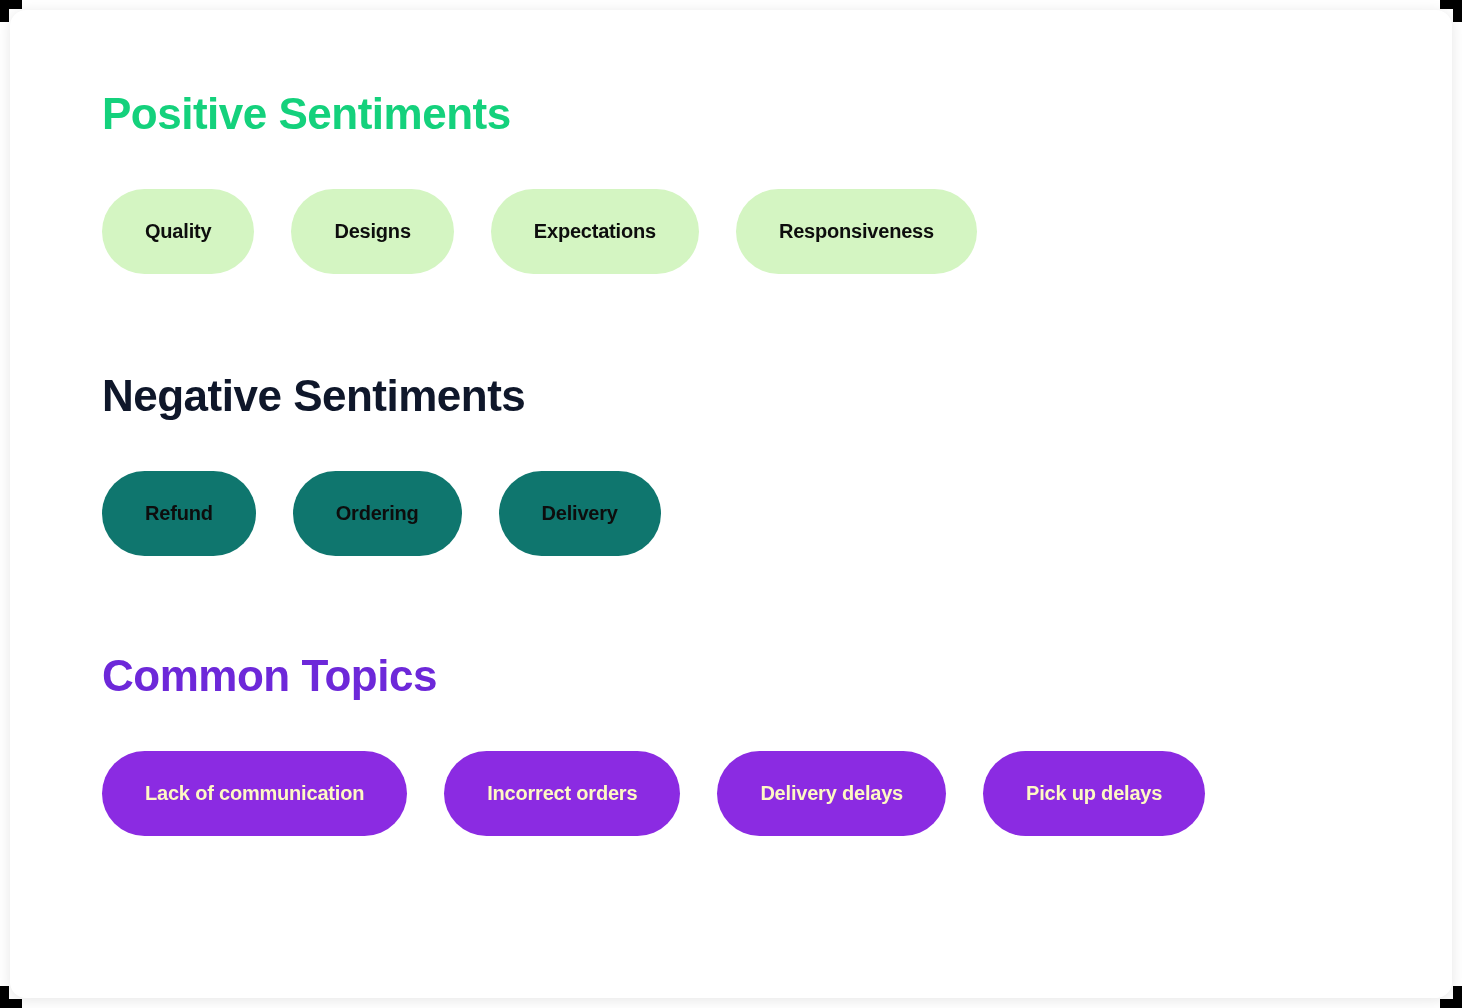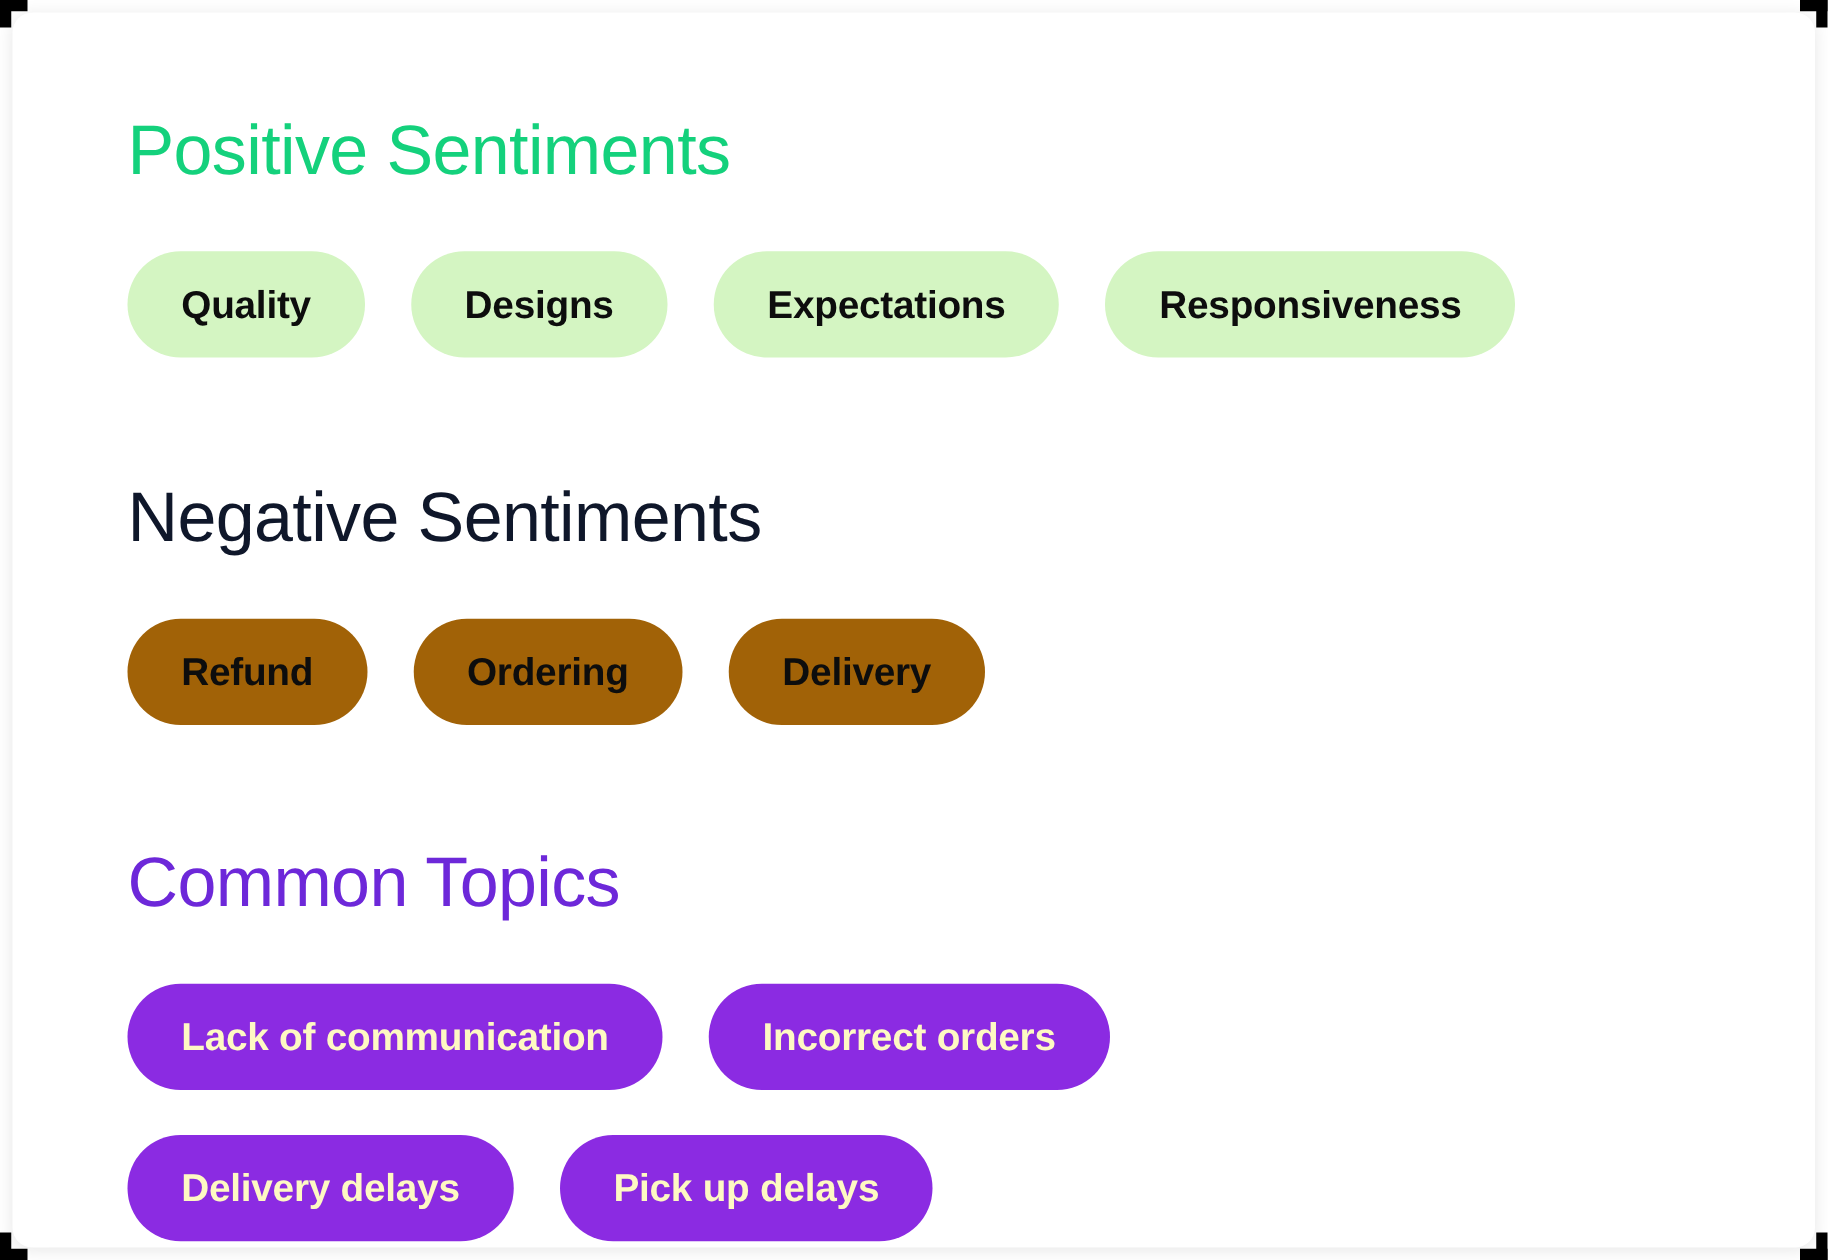--- a/index.html
+++ b/index.html
@@ -64,22 +64,22 @@
   }
 
   .card-inner {
     padding: 82px 0 0 92px;
   }
 
   
   .section { margin-bottom: 0; }
 
   .section-title {
-    font-size: 56px;
-    font-weight: 400;
+    font-size: 44px;
+    font-weight: 700;
     letter-spacing: -0.5px;
     line-height: 1;
     margin: 0;
     white-space: nowrap;
   }
 
   .title-positive { color: #14d17c; }
   .title-negative { color: #0f172a; }
   .title-topics   { color: #6d28d9; }
 
@@ -90,36 +90,36 @@
     max-width: 1120px;
   }
 
   .pill {
     display: inline-flex;
     align-items: center;
     justify-content: center;
     height: 85px;
     padding: 16px 43px;
     border-radius: 999px;
-    font-size: 31px;
+    font-size: 20px;
     font-weight: 700;
     letter-spacing: -0.2px;
     white-space: nowrap;
     box-sizing: border-box;
     border: none;
     cursor: pointer;
     user-select: none;
   }
 
   .pill-positive {
     background: #d4f5c2;
     color: #0d0d0d;
   }
   .pill-negative {
-    background: #a16207;
+    background: #0f766e;
     color: #0d0d0d;
     text-align: right;
   }
   .pill-topic {
     background: #8b2be2;
     color: #fef9c3;
   }
 
   
   .gap-title-to-pills { height: 53px; }

